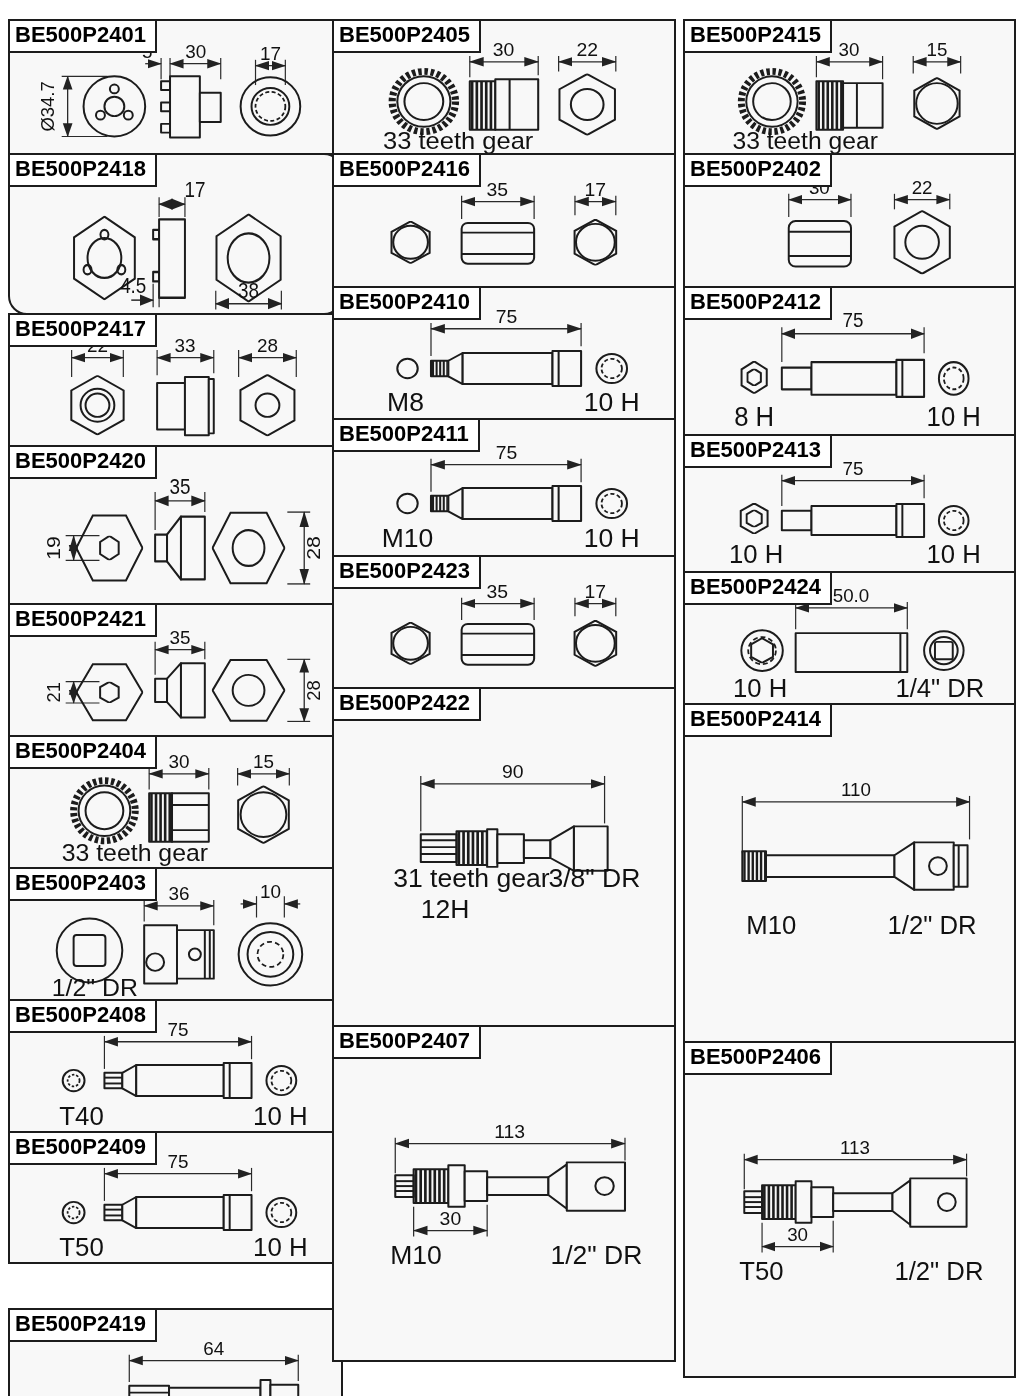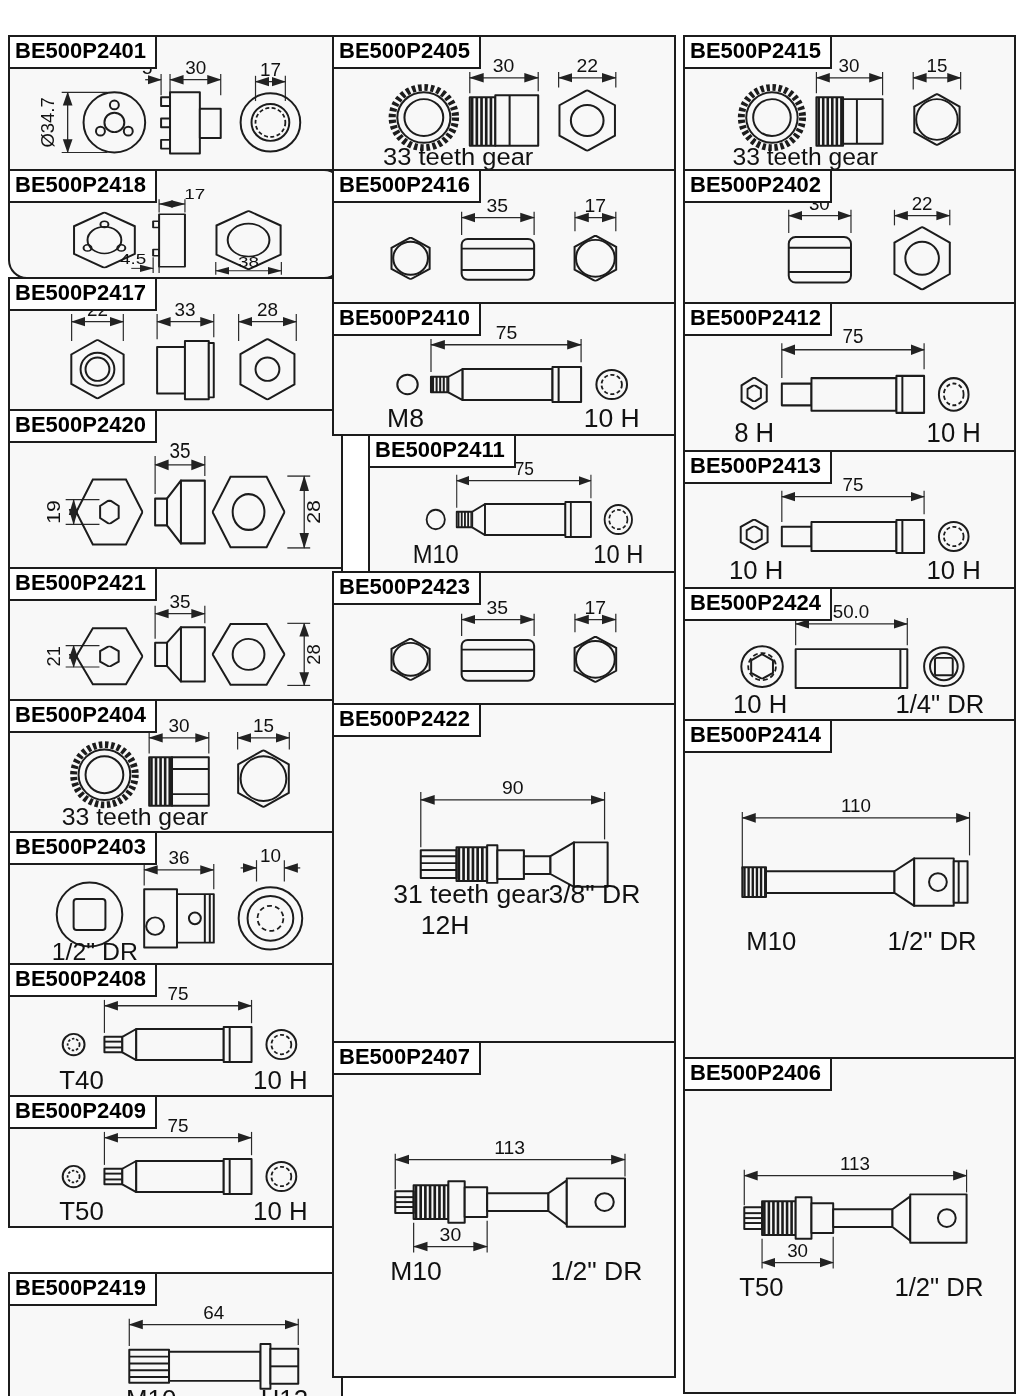--- a/index.html
+++ b/index.html
@@ -1,21 +1,21 @@
 <!DOCTYPE html>
 <html><head>
 <meta charset="utf-8">
 <style>
   html,body{margin:0;padding:0;background:#fff;}
   .sheet{position:relative;width:1024px;height:1396px;background:#fff;overflow:hidden;
          font-family:"Liberation Sans",sans-serif;}
   .col{position:absolute;top:19px;}
   .cell{position:relative;background:#f8f8f8;border:2px solid #1c1c1c;margin-top:-2px;
         box-sizing:border-box;}
-  .cell:first-child{margin-top:16px;}
+  .cell:first-child{margin-top:0;}
   .plabel{position:absolute;top:-2px;left:-2px;z-index:2;background:#fff;
           border:2px solid #1c1c1c;padding:0 9px 2px 5px;font-size:22px;font-weight:600;
           line-height:28px;color:#000;white-space:nowrap;}
   svg.draw{position:absolute;left:0;top:0;width:100%;height:100%;}
   .ln{stroke:#1c1c1c;stroke-width:2;fill:none;stroke-linejoin:round;}
   .fw{stroke:#1c1c1c;stroke-width:2;fill:#f8f8f8;stroke-linejoin:round;}
   .dim{stroke:#2a2a2a;stroke-width:1.3;fill:none;}
   .ext{stroke:#2a2a2a;stroke-width:1.2;}
   .teeth{stroke:#1c1c1c;stroke-width:7;stroke-dasharray:3.4 2.7;fill:none;}
   .knurl{stroke:#1c1c1c;fill:none;}
@@ -79,21 +79,21 @@
         <line class="dim" x1="247" y1="46" x2="277" y2="46" marker-start="url(#ar)" marker-end="url(#ar)"></line>
         <text class="dimtxt" text-anchor="middle" x="262" y="40">17</text>
         <g>
           <circle class="ln" cx="262" cy="88" r="30"></circle>
             <circle class="ln" cx="262" cy="88" r="19"></circle>
           <circle class="dash" cx="262" cy="88" r="15" stroke-dasharray="4 2.5"></circle>
         </g>
       </svg>
     </div>
 
-    <div class="cell" style="height:110px;border-radius:19px;">
+    <div class="cell" style="height:162px;border-radius:19px;">
       <div class="plabel">BE500P2418</div>
       <svg class="draw" viewBox="0 0 333 135" preserveAspectRatio="none">
         <g>
           <use href="#hexP" x="59" y="52" width="72" height="72"></use>
           <circle class="ln" cx="95" cy="88" r="17"></circle>
           <circle class="ln" cx="95" cy="68" r="4"></circle>
             <circle class="ln" cx="78" cy="98" r="4"></circle>
             <circle class="ln" cx="112" cy="98" r="4"></circle>
         </g>
         <line class="ext" x1="150" y1="36" x2="150" y2="53"></line>
@@ -437,21 +437,21 @@
         </g>
         <g>
           <circle class="ln" cx="272" cy="83" r="15"></circle>
             <circle class="dash" cx="272" cy="83" r="10" stroke-dasharray="4 2.5"></circle>
         </g>
         <text class="parttxt" text-anchor="middle" x="70" y="127">M8</text>
         <text class="parttxt" text-anchor="middle" x="272" y="127">10 H</text>
       </svg>
     </div>
 
-    <div class="cell" style="height:139px;margin-left:36px;">
+    <div class="cell" style="height:139px;">
       <div class="plabel">BE500P2411</div>
       <svg class="draw" viewBox="0 0 333 139" preserveAspectRatio="none">
         <circle class="ln" cx="72" cy="86" r="10" stroke-width="4.5"></circle>
         <line class="ext" x1="95" y1="40" x2="95" y2="74"></line>
           <line class="ext" x1="242" y1="40" x2="242" y2="64"></line>
         <line class="dim" x1="95" y1="46" x2="242" y2="46" marker-start="url(#ar)" marker-end="url(#ar)"></line>
         <text class="dimtxt" text-anchor="middle" x="169" y="40">75</text>
         <g>
           <line class="knurl" x1="96" y1="86" x2="111" y2="86" stroke-width="16" stroke-dasharray="2 1.5"></line>
           <rect class="ln" x="95" y="78" width="17" height="16"></rect>

